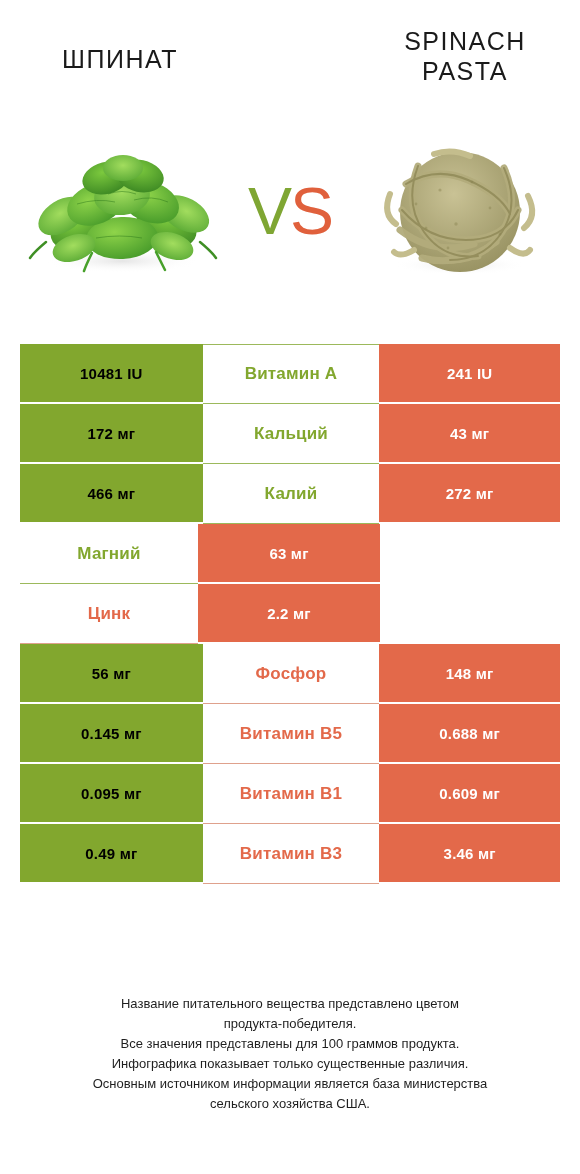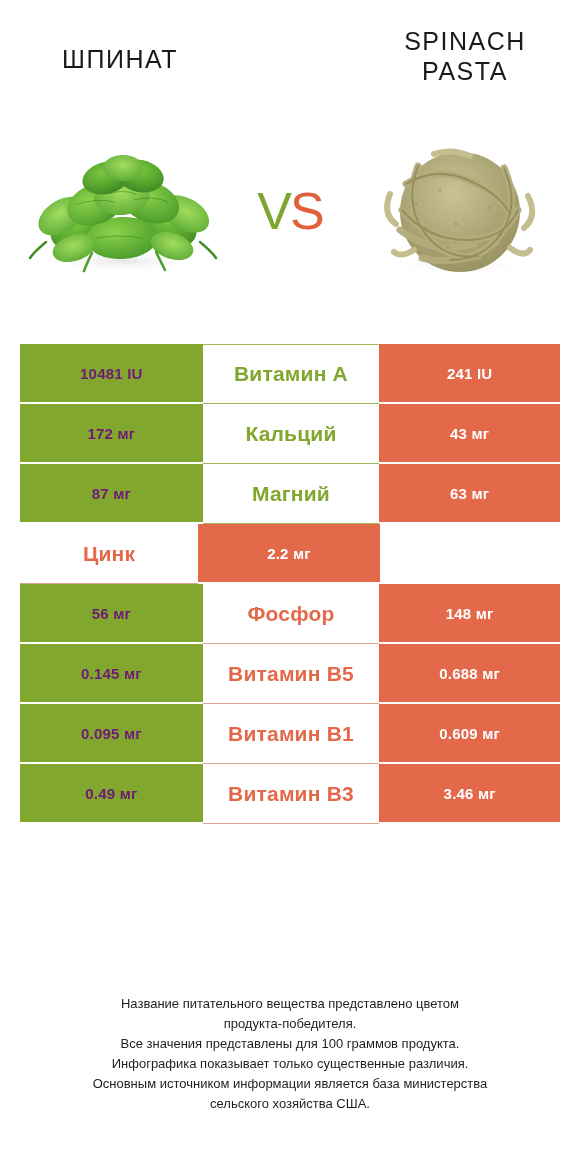--- a/index.html
+++ b/index.html
@@ -61,21 +61,21 @@
 
   .prod-img svg { display: block; width: 100%; height: 100%; }
 
   .vs {
     position: absolute;
     left: 222px;
     top: 38px;
     width: 136px;
     height: 110px;
     text-align: center;
-    font-size: 52px;
+    font-size: 66px;
     line-height: 110px;
     font-weight: 400;
     letter-spacing: -2px;
   }
   .vs .v { color: #7FA633; }
   .vs .s { color: #E0603C; }
 
   
   .table {
     position: absolute;
@@ -93,36 +93,36 @@
     box-sizing: border-box;
     display: flex;
     align-items: center;
     justify-content: center;
     font-size: 15px;
     letter-spacing: 0.2px;
   }
   .cell-left {
     width: 184px;
     background: #82A72E;
-    color: #701a75;
+    color: #000000;
     border-bottom: 2px solid #ffffff;
     font-weight: 700;
   }
   .cell-right {
     width: 182px;
     background: #E3694A;
     color: #ffffff;
     border-bottom: 2px solid #ffffff;
     font-weight: 700;
   }
   .cell-mid {
     width: 178px;
     background: #ffffff;
     font-weight: 700;
-    font-size: 21px;
+    font-size: 17px;
   }
   .cell-mid.win-green {
     color: #82A72E;
     border-bottom: 1px solid #9CB95B;
     border-top: 0;
   }
   .cell-mid.win-orange {
     color: #E3694A;
     border-bottom: 1px solid #DFA18C;
     border-top: 0;
@@ -263,23 +263,27 @@
     <div class="cell cell-mid win-green">Витамин A</div>
     <div class="cell cell-right">241 IU</div>
   </div>
 
   <div class="row">
     <div class="cell cell-left">172 мг</div>
     <div class="cell cell-mid win-green">Кальций</div>
     <div class="cell cell-right">43 мг</div>
   </div>
 
-
-  <div class="row">
-    <div class="cell cell-left">87 мг</div>
+  <div class="row">
+    <div class="cell cell-left">466 мг</div>
+    <div class="cell cell-mid win-green">Калий</div>
+    <div class="cell cell-right">272 мг</div>
+  </div>
+
+  <div class="row">
     <div class="cell cell-mid win-green">Магний</div>
     <div class="cell cell-right">63 мг</div>
   </div>
 
 
   <div class="row">
     <div class="cell cell-mid win-orange">Цинк</div>
     <div class="cell cell-right">2.2 мг</div>
   </div>
 

